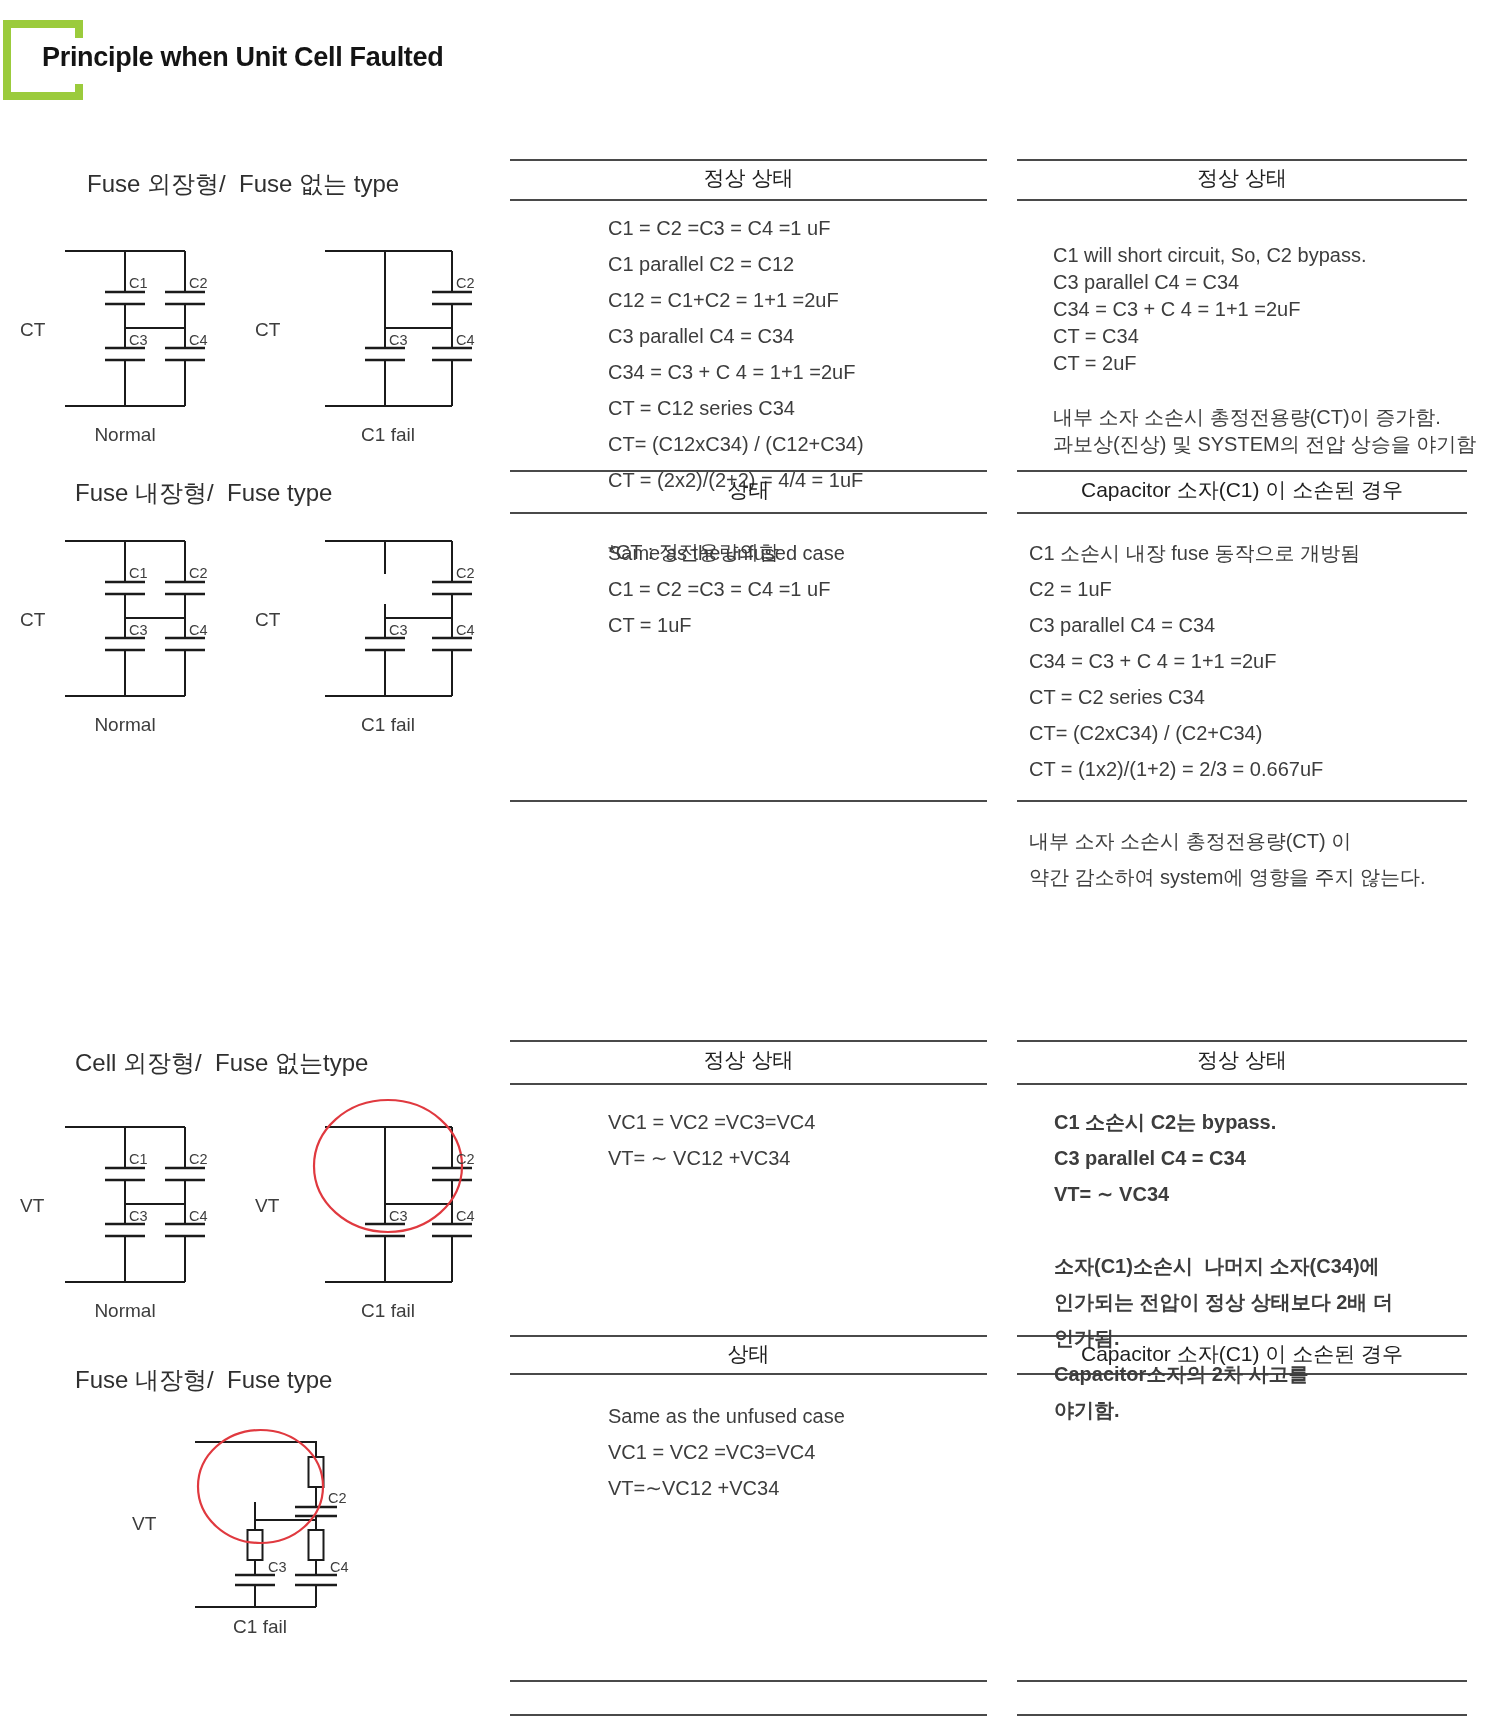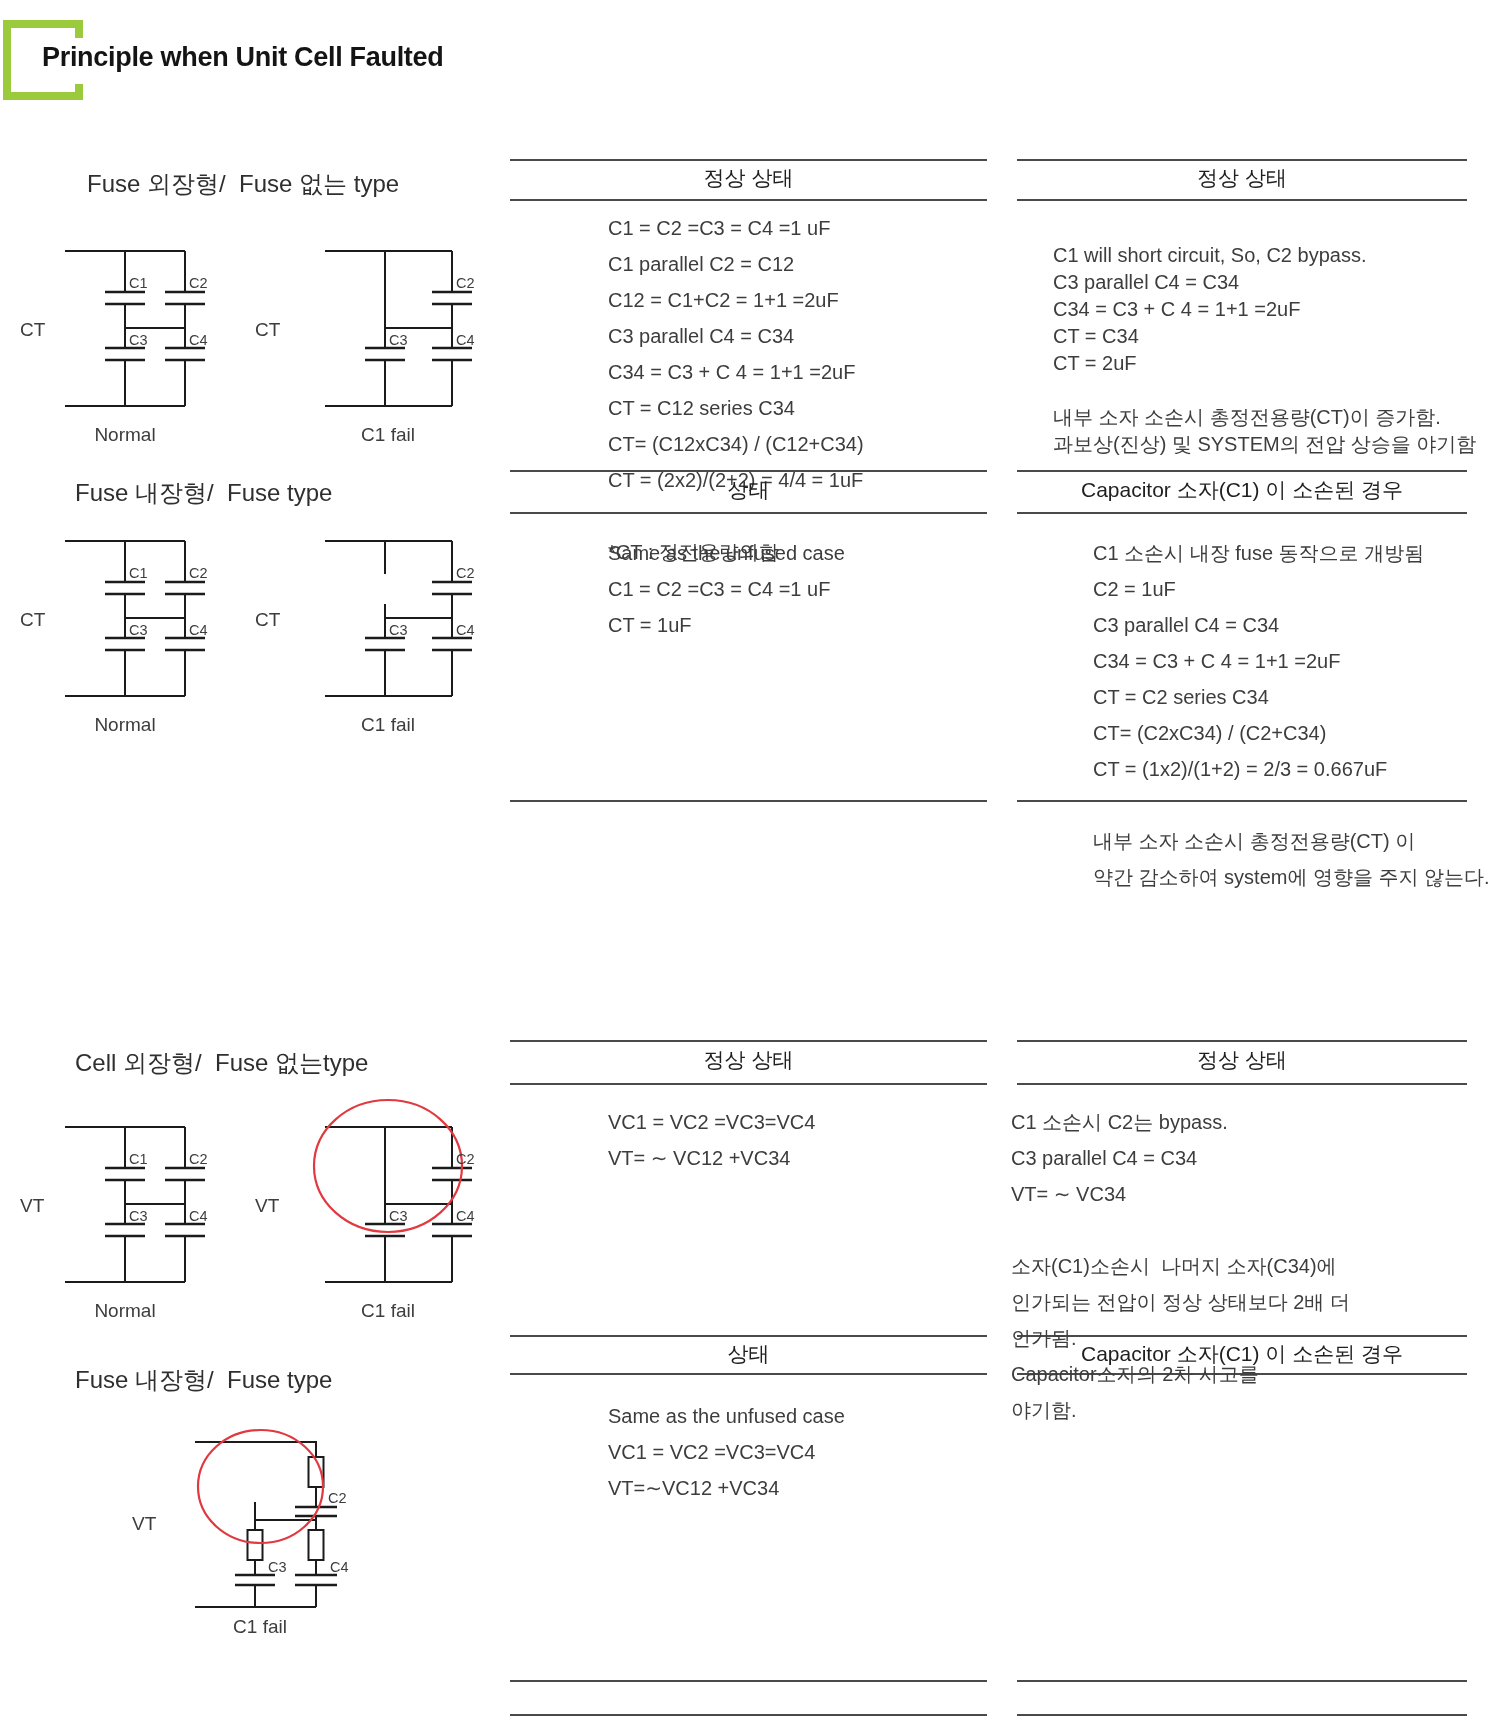--- a/index.html
+++ b/index.html
@@ -148,21 +148,21 @@
   <div class="body-text lh27" style="left:1053px;top:210px;margin-top:32px;">C1 will short circuit, So, C2 bypass.
 C3 parallel C4 = C34
 C34 = C3 + C 4 = 1+1 =2uF
 CT = C34
 CT = 2uF
 
 내부 소자 소손시 총정전용량(CT)이 증가함.
 과보상(진상) 및 SYSTEM의 전압 상승을 야기함</div>
 
   <div class="panel-header" style="left:1017px;top:476px;width:450px;">Capacitor 소자(C1) 이 소손된 경우</div>
-  <div class="body-text lh26" style="left:1093px;top:535px;">C1 소손시 내장 fuse 동작으로 개방됨
+  <div class="body-text lh26" style="left:1029px;top:535px;">C1 소손시 내장 fuse 동작으로 개방됨
 C2 = 1uF
 C3 parallel C4 = C34
 C34 = C3 + C 4 = 1+1 =2uF
 CT = C2 series C34
 CT= (C2xC34) / (C2+C34)
 CT = (1x2)/(1+2) = 2/3 = 0.667uF
 
 내부 소자 소손시 총정전용량(CT) 이
 약간 감소하여 system에 영향을 주지 않는다.</div>
 
@@ -182,21 +182,21 @@
   <div class="panel-header" style="left:510px;top:1046px;width:477px;">정상 상태</div>
   <div class="body-text lh26" style="left:608px;top:1104px;">VC1 = VC2 =VC3=VC4
 VT= ∼ VC12 +VC34</div>
 
   <div class="panel-header" style="left:510px;top:1340px;width:477px;">상태</div>
   <div class="body-text lh26" style="left:608px;top:1398px;">Same as the unfused case
 VC1 = VC2 =VC3=VC4
 VT=∼VC12 +VC34</div>
 
   <div class="panel-header" style="left:1017px;top:1046px;width:450px;">정상 상태</div>
-  <div class="body-text lh26" style="left:1011px;top:1104px;">C1 소손시 C2는 bypass.
+  <div class="body-text lh26" style="left:1054px;top:1104px;font-weight:bold;">C1 소손시 C2는 bypass.
 C3 parallel C4 = C34
 VT= ∼ VC34
 
 소자(C1)소손시  나머지 소자(C34)에
 인가되는 전압이 정상 상태보다 2배 더
 인가됨.
 Capacitor소자의 2차 사고를
 야기함.</div>
 
   <div class="panel-header" style="left:1017px;top:1340px;width:450px;">Capacitor 소자(C1) 이 소손된 경우</div>

